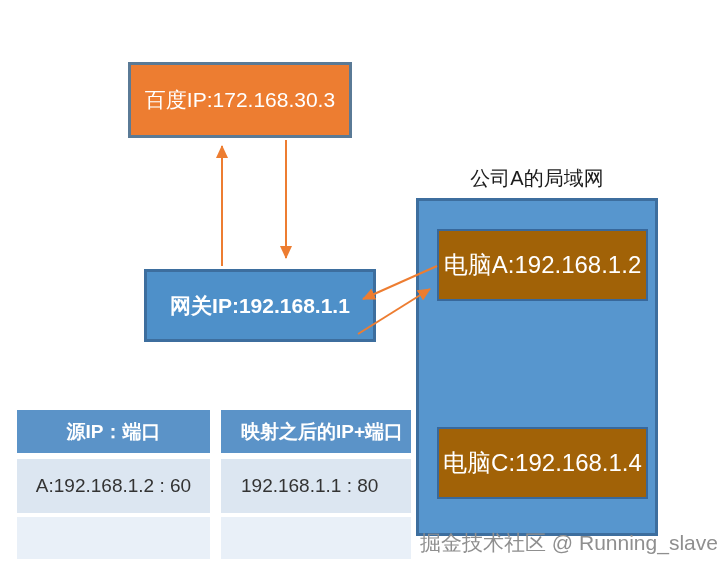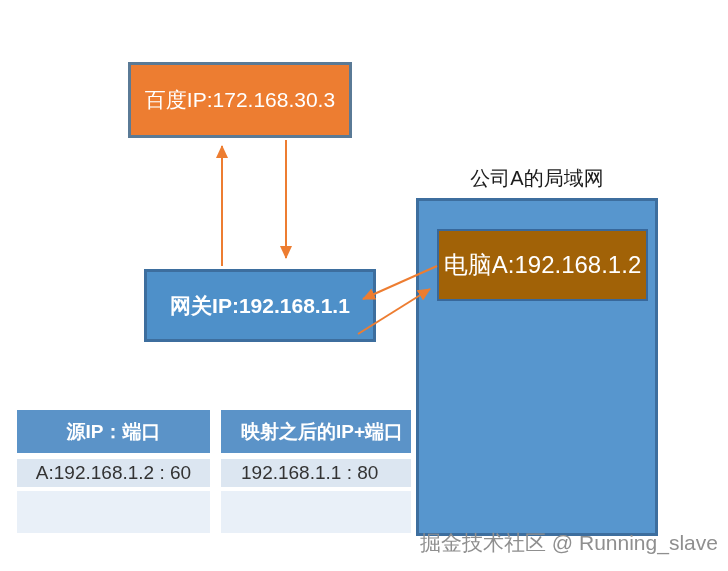--- a/index.html
+++ b/index.html
@@ -26,21 +26,21 @@
     position:absolute;left:416px;top:165px;width:242px;text-align:center;
     color:#1b1b1b;font-size:20px;white-space:nowrap;
   }
   .table-title{
     position:absolute;left:17px;top:373px;width:386px;text-align:center;
     color:#1b1b1b;font-size:21px;white-space:nowrap;
   }
   .nat-table{position:absolute;left:17px;top:410px;width:386px;z-index:1;}
   .trow{display:grid;grid-template-columns:193px 190px;column-gap:11px;}
   .trow-header{height:43px;margin-bottom:6px;}
-  .trow-r1{height:28px;margin-bottom:4px;}
+  .trow-r1{height:54px;margin-bottom:4px;}
   .trow-r2{height:42px;}
   .cell{box-sizing:border-box;display:flex;align-items:center;justify-content:center;font-size:19px;}
   .cell-left{justify-content:flex-start;padding-left:20px;}
   .trow-header .cell{background:#5B93C8;color:#ffffff;font-weight:bold;}
   .trow-r1 .cell{background:#DCE6F1;color:#333333;}
   .trow-r2 .cell{background:#E9F0F8;}
   .arrows{position:absolute;left:0;top:0;width:728px;height:571px;z-index:3;pointer-events:none;}
   .watermark{
     position:absolute;left:420px;top:529px;z-index:5;color:#8F8F8F;font-size:21px;white-space:nowrap;
   }
@@ -68,20 +68,23 @@
 
   <div class="box gateway-box">
     <span>网关IP:192.168.1.1</span>
   </div>
 
   <div class="lan-title">公司A的局域网</div>
   <div class="box lan-box"></div>
   <div class="computer-box computer-a">
     <span>电脑A:192.168.1.2</span>
   </div>
+  <div class="computer-box computer-c">
+    <span>电脑C:192.168.1.4</span>
+  </div>
 
   <div class="nat-table">
     <div class="trow trow-header">
       <div class="cell">源IP：端口</div>
       <div class="cell cell-left">映射之后的IP+端口</div>
     </div>
     <div class="trow trow-r1">
       <div class="cell">A:192.168.1.2 : 60</div>
       <div class="cell cell-left">192.168.1.1 : 80</div>
     </div>

